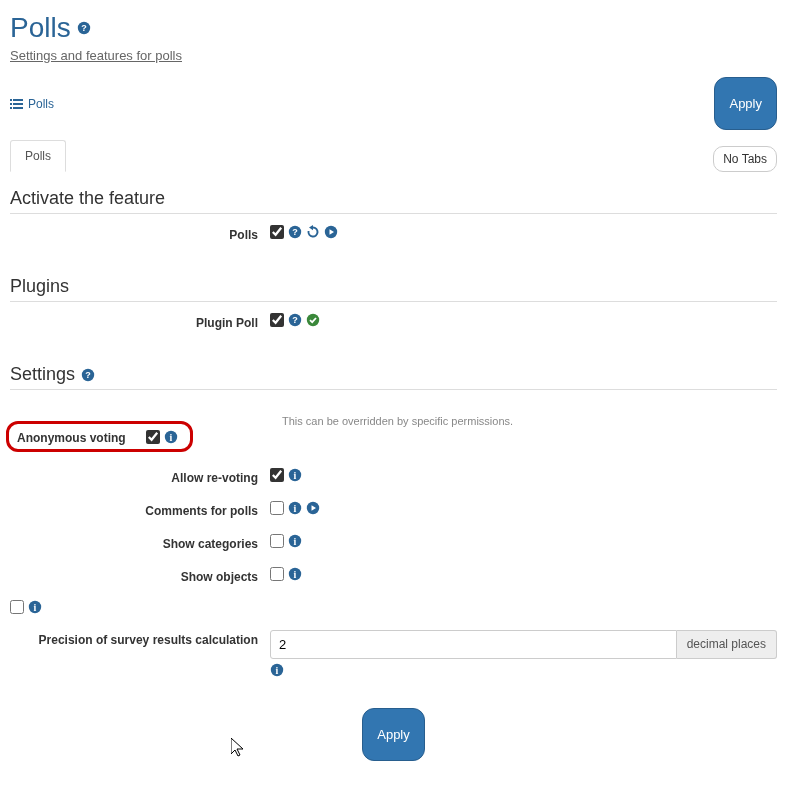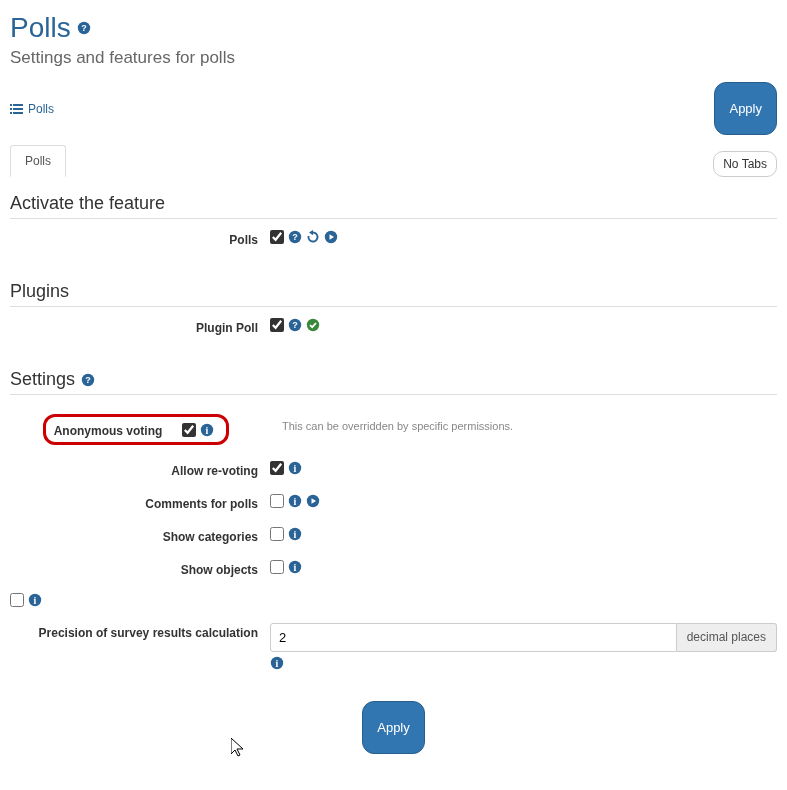--- a/index.html
+++ b/index.html
@@ -1,19 +1,19 @@
 <!DOCTYPE html>
 <html><head>
 <meta charset="utf-8">
 <style>
   * { box-sizing: border-box; margin: 0; padding: 0; }
   body { font-family: Arial, Helvetica, sans-serif; font-size: 13px; color: #333; background: #fff; width: 787px; padding: 12px 10px 30px 10px; position: relative; }
   h1.title { color: #2a6496; font-size: 28px; font-weight: normal; margin-bottom: 4px; display: flex; align-items: center; }
   h1.title .i-help { margin-left: 6px; }
-  .subtitle { font-size: 17px; color: #666; margin-bottom: 14px; }
+  .subtitle { font-size: 13px; color: #666; margin-bottom: 14px; text-decoration: underline; }
   .breadcrumb-row { display: flex; justify-content: space-between; align-items: center; margin-bottom: 10px; }
   .breadcrumb { display: flex; align-items: center; color: #2a6496; font-size: 12px; }
   .breadcrumb .i-list { margin-right: 4px; }
   .btn-primary { background: #3276b1; border: 1px solid #285e8e; color: #fff; padding: 18px 14px; border-radius: 12px; font-size: 13px; cursor: pointer; }
   .tabs-row { display: flex; justify-content: space-between; align-items: flex-end; margin-bottom: 8px; }
   .tabs { display: flex; }
   .tab { border: 1px solid #ddd; border-bottom: 1px solid #fff; border-radius: 3px 3px 0 0; padding: 8px 14px; font-size: 12px; color: #555; background: #fff; cursor: pointer; }
   .notabs-btn { border: 1px solid #ccc; background: #fff; color: #333; padding: 5px 9px; font-size: 12px; border-radius: 10px; cursor: pointer; }
   h2.section { font-size: 18px; font-weight: normal; color: #333; border-bottom: 1px solid #ddd; padding-bottom: 4px; margin-top: 16px; margin-bottom: 5px; display: flex; align-items: center; }
   h2.section .i-help { margin-left: 6px; }
@@ -149,21 +149,21 @@
 <h2 class="section">
   <span>Settings</span>
   <span class="icon i-help">
       <svg width="14" height="14">
         <use href="#svg-help"></use>
       </svg>
     </span>
 </h2>
 
 <div class="form-row tight" style="padding-top:14px;">
-  <div style="width:260px; display:flex; justify-content:center;">
+  <div style="width:260px; display:flex; justify-content:flex-start;margin-top:12px;">
     <div class="highlight-box">
       <span class="form-label" style="width:auto;">Anonymous voting</span>
       <div class="ctrl-line">
         <input type="checkbox" checked="" style="">
         <span class="icon">
             <svg width="14" height="14">
               <use href="#svg-info"></use>
             </svg>
           </span>
       </div>

